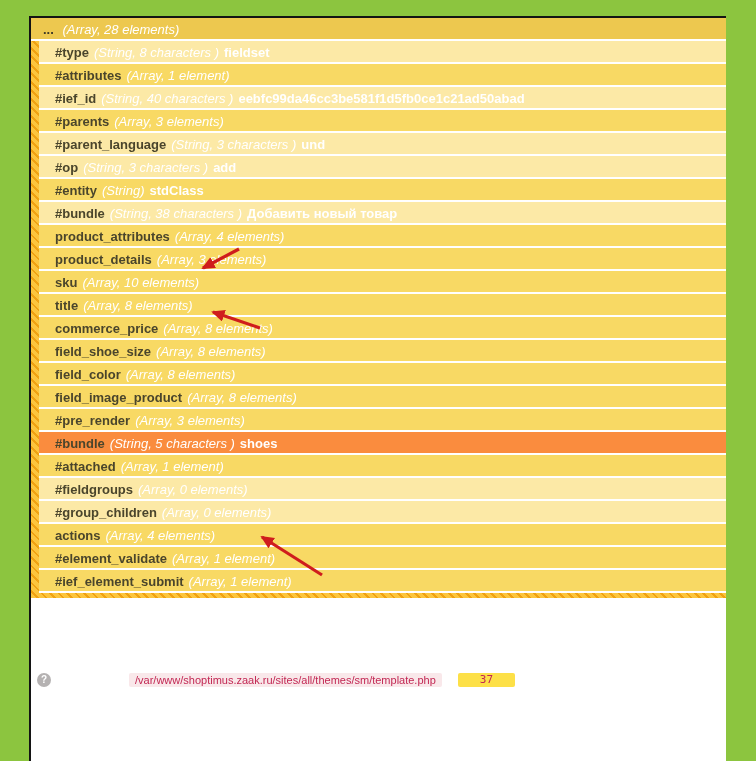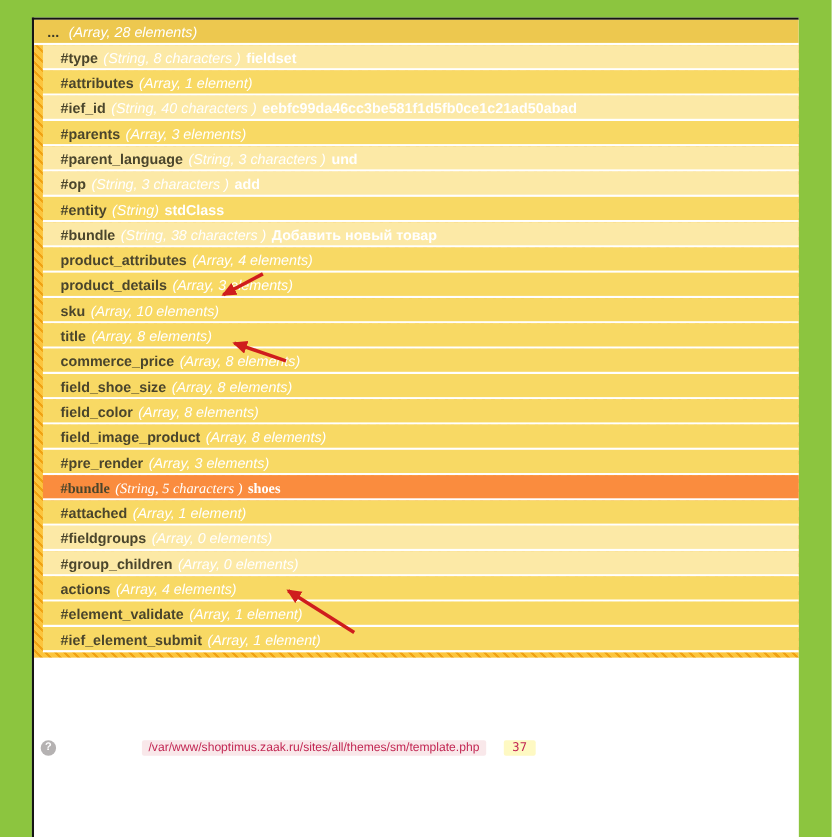--- a/index.html
+++ b/index.html
@@ -23,44 +23,44 @@
     background:repeating-linear-gradient(45deg,#fcc53d 0px,#fcc53d 4px,#f0a212 4px,#f0a212 6px);
     padding-bottom:5px;
   }
   .k-row{
     margin-left:8px; height:23px; line-height:23px;
     border-bottom:2px solid #fff; padding-left:16px;
     font-size:13px; white-space:nowrap; overflow:hidden; cursor:pointer;
   }
   .k-row.light{ background:#fce9a6; }
   .k-row.dark{ background:#f8d964; }
-  .k-row.highlight{ background:#fa8c3e;font-family:Liberation Serif, serif; }
+  .k-row.highlight{ background:#fa8c3e; }
   .k-key{ font-weight:bold; color:#4a452c; }
   .k-type{ font-style:italic; color:#fff; margin-left:5px; }
   .k-value{ font-weight:bold; color:#fff; margin-left:5px; }
 
   .k-footer{
     flex:1; background:#fff; display:flex; align-items:center;
     padding-left:6px; min-height:13px;
   }
   .help-icon{
     width:14px; height:14px; border-radius:50%; background:#b5b2b2;
     color:#fff; font-size:10px; font-weight:bold; text-align:center;
     line-height:14px; flex:0 0 auto; cursor:pointer;
   }
   .src-chip{
     margin-left:78px; background:#f9e8ea; color:#c22753;
     font-family:Liberation Sans, sans-serif; font-size:11px;
     padding:0 6px; height:14px; line-height:14px; border-radius:2px;
     white-space:nowrap;
   }
   .line-chip{
-    margin-left:16px; background:#fef9c3; color:#c22753;
+    margin-left:16px; background:#fde047; color:#c22753;
     font-family:"DejaVu Sans Mono", monospace; font-size:11px;
-    padding:0 8px; height:14px; line-height:14px; border-radius:2px;
+    padding:0 22px; height:14px; line-height:14px; border-radius:2px;
   }
   .arrow-layer{ position:absolute; left:0; top:0; width:756px; height:761px; pointer-events:none; }
 </style>
 </head>
 <body>
 
 <div class="debug-root">
 
   <div class="k-header">
     <span class="k-ellipsis">...</span>

